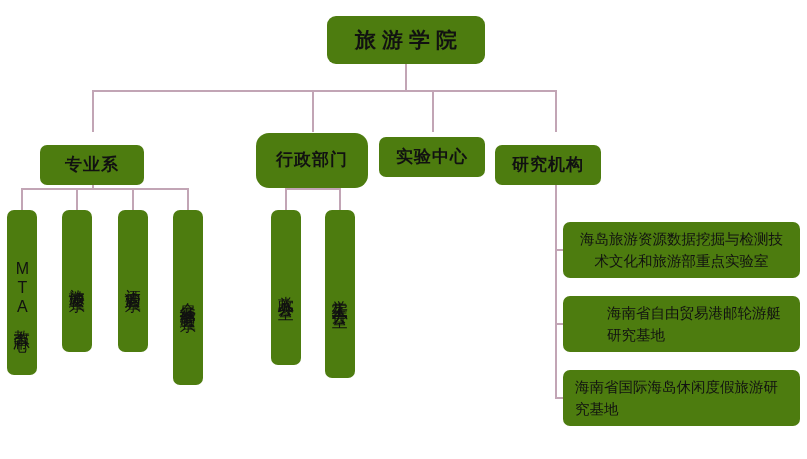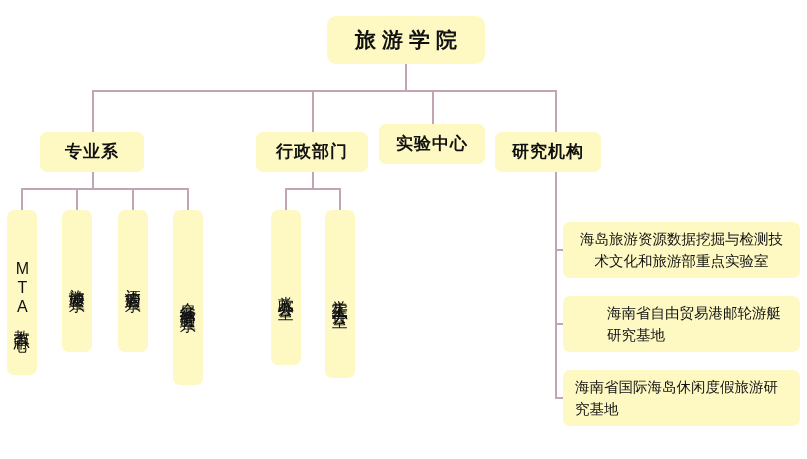--- a/index.html
+++ b/index.html
@@ -16,21 +16,21 @@
     width: 807px;
     height: 459px;
     background: #ffffff;
     overflow: hidden;
   }
 
   
   .node {
     position: absolute;
     box-sizing: border-box;
-    background: #fef9c3;
+    background: #4d7c0f;
     border-radius: 8px;
     color: #111111;
     display: flex;
     align-items: center;
     justify-content: center;
     text-align: center;
     line-height: 1.35;
   }
 
   .node.root {
@@ -39,20 +39,21 @@
     letter-spacing: 6px;
     text-indent: 6px;
     border-radius: 9px;
   }
 
   .node.level2 {
     font-size: 17px;
     font-weight: bold;
     letter-spacing: 1px;
     border-radius: 7px;
+    margin-top: 13px;
   }
 
   
   .node.vertical {
     writing-mode: vertical-rl;
     text-orientation: upright;
     font-size: 16px;
     font-weight: normal;
     letter-spacing: 2px;
     padding: 8px 0;
@@ -106,21 +107,21 @@
 
   <div class="conn v" style="left:555px; top:172px; height:227px;"></div>
   <div class="conn h" style="left:555px; top:249px; width:22px;"></div>
   <div class="conn h" style="left:555px; top:323px; width:22px;"></div>
   <div class="conn h" style="left:555px; top:397px; width:22px;"></div>
 
   <div class="node root" style="left:327px; top:16px; width:158px; height:48px;">旅游学院</div>
 
   <div class="node level2" style="left:40px; top:132px; width:104px; height:40px;">专业系</div>
 
-  <div class="node level2" style="left:256px; top:132px; width:112px; height:40px;">行政部门</div>
+  <div class="node level2" style="left:256px; top:120px; width:112px; height:55px;border-radius:13px;">行政部门</div>
 
   <div class="node level2" style="left:379px; top:124px; width:106px; height:40px;">实验中心</div>
 
   <div class="node level2" style="left:495px; top:132px; width:106px; height:40px;text-align:right;">研究机构</div>
 
   <div class="node vertical" style="left:7px; top:210px; width:30px; height:165px;">MTA教育中心</div>
 
   <div class="node vertical" style="left:62px; top:210px; width:30px; height:142px;">旅游管理系</div>
 
   <div class="node vertical" style="left:118px; top:210px; width:30px; height:142px;">酒店管理系</div>

